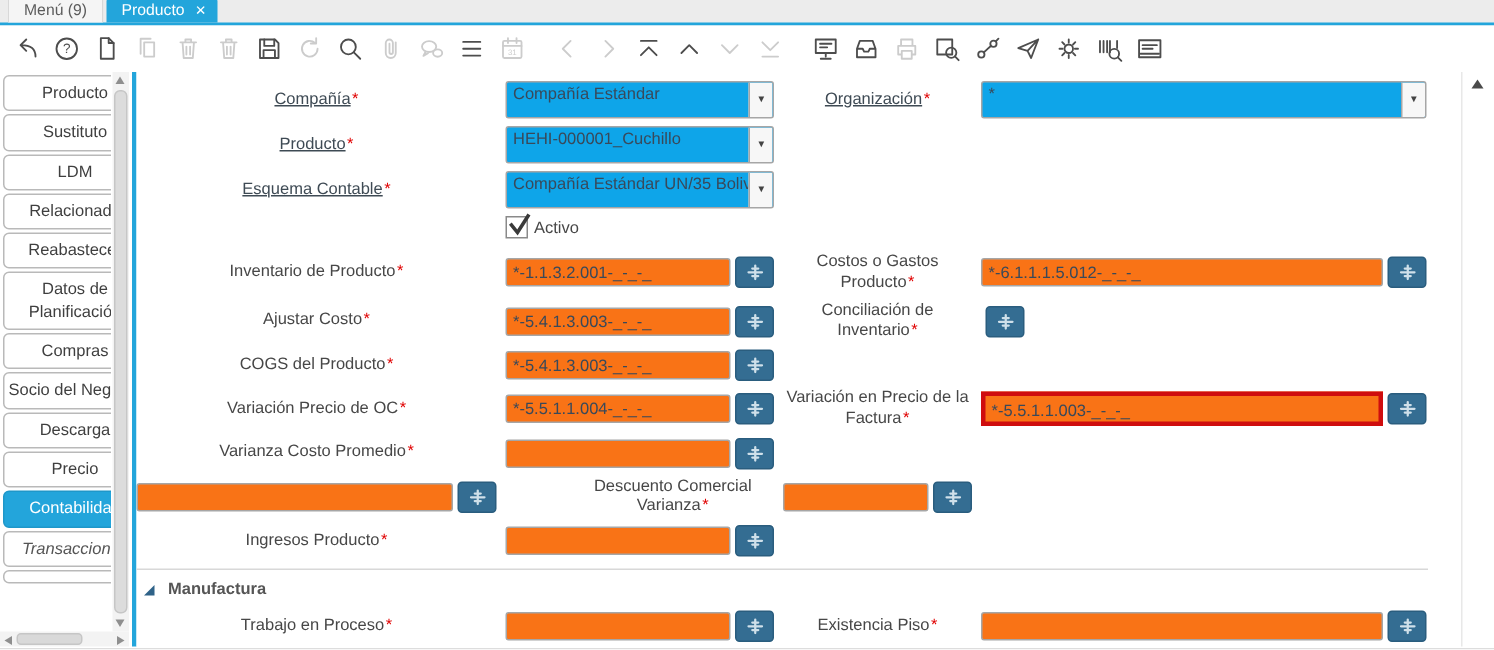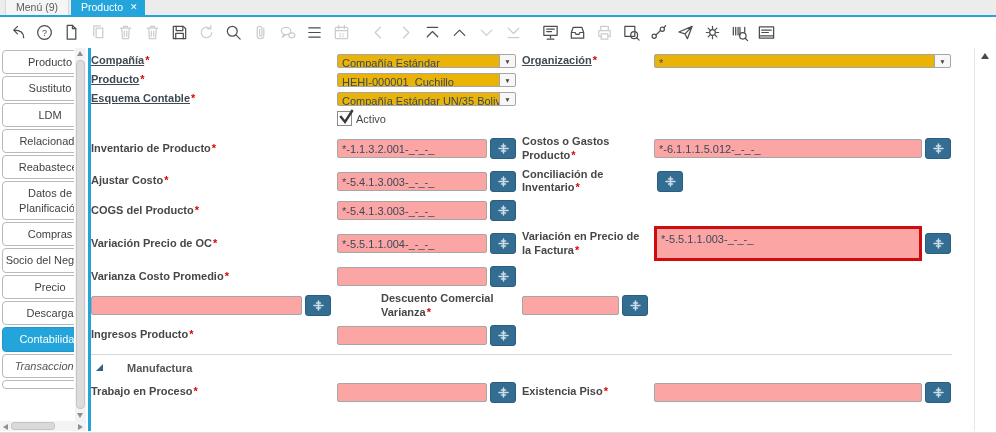--- a/index.html
+++ b/index.html
@@ -44,47 +44,47 @@
   .hscroll .right{ right:3px; top:2.5px; border-top:3.5px solid transparent; border-bottom:3.5px solid transparent; border-left:5px solid #8f8f8f; }
 
   .blue-sep { width:3px; background:#23a5db; flex:none; }
 
   
   .content { flex:1; position:relative; background:#fff; }
   .content-scroll { position:absolute; right:0; top:0; bottom:0; width:22px; border-left:1px solid #e8e8e8; }
   .content-scroll .up { position:absolute; top:5px; left:6px; border-left:4.5px solid transparent; border-right:4.5px solid transparent; border-bottom:6px solid #4a4a4a; }
   .form { padding-top:6px; width:861px; }
   .frow { display:grid; grid-template-columns:240px 179px 126px 297px; column-gap:6px; align-items:center; margin-bottom:5px; }
-  .lbl { text-align:left; font-size:11px; color:#474747; line-height:1.25;font-weight:bold; }
+  .lbl { text-align:center; font-size:11px; color:#474747; line-height:1.25; }
   .lbl .req { color:#e00000; margin-left:1px; }
   .lbl.link .t { text-decoration:underline; color:#3e4a54; cursor:pointer; }
   .lbl.narrow { justify-self:end; max-width:135px; }
 
-  .combo { height:14px; border:1px solid #a6a6a6; border-radius:2px; background:#eab308; display:flex; overflow:hidden; cursor:pointer; }
+  .combo { height:25px; border:1px solid #a6a6a6; border-radius:2px; background:#0ea5e9; display:flex; overflow:hidden; cursor:pointer; }
   .combo .val { flex:1; font-size:11px; color:#39495a; padding:2px 4px; white-space:nowrap; overflow:hidden; }
   .combo .dd { width:16px; border-left:1px solid #a6a6a6; background:#f7f7f7; display:flex; align-items:center; justify-content:center; font-size:6.5px; color:#444; }
 
   .acct { display:flex; align-items:center; }
-  .acct-box { flex:1; height:19px; border:1px solid #a6a6a6; border-radius:2px; background:#fca5a5; font-size:11px;
+  .acct-box { flex:1; height:19px; border:1px solid #a6a6a6; border-radius:2px; background:#f97316; font-size:11px;
               color:#39495a; padding:2px 4px; line-height:14px; white-space:nowrap; overflow:hidden; cursor:text; }
-  .acct-box.highlight { border:3px solid #cf0d0e; border-radius:0; height:35px; line-height:16px; }
+  .acct-box.highlight { border:3px solid #cf0d0e; border-radius:0; height:23px; line-height:16px; }
   .acct-btn { width:26px; height:21px; margin-left:3px; background:#346d92; border:1px solid #2a5d7e; border-radius:3px;
               display:flex; align-items:center; justify-content:center; cursor:pointer; flex:none; }
   .acct-btn svg { width:11px; height:11px; }
   .acct-btn svg * { stroke:#cfe0ea; stroke-width:1.5; stroke-linecap:round; fill:none; }
 
   .cb-wrap { display:flex; align-items:center; gap:4px;text-align:right; }
   .cb { width:15px; height:15px; border:1px solid #8a8a8a; background:#fff; position:relative; cursor:pointer; flex:none; }
   .cb svg { position:absolute; left:0; top:-3px; width:17px; height:17px; display:none; }
   .cb.checked svg { display:block; }
   .cb svg path { stroke:#3a3a3a; stroke-width:2.4; fill:none; stroke-linecap:square; }
   .cb-label { font-size:11px; color:#474747; }
 
   .group-sep { border-top:1px solid #d8d8d8; margin-top:8px; }
-  .group-hd { display:flex; align-items:center; gap:24px; padding:7px 0 8px 5px; cursor:pointer; }
+  .group-hd { display:flex; align-items:center; gap:9px; padding:7px 0 8px 5px; cursor:pointer; }
   .tri { width:0; height:0; border-right:7px solid #2f6288; border-top:7px solid transparent; }
   .group-label { font-size:11px; font-weight:bold; color:#555; }
 </style>
 </head>
 <body>
 
 <div class="app">
 
   <div class="tabbar">
     <div class="wtab menu">Menú (9)</div>
@@ -261,22 +261,22 @@
     <div class="sidebar">
       <div class="side-tabs">
         <div class="side-tab">Producto</div>
         <div class="side-tab">Sustituto</div>
         <div class="side-tab">LDM</div>
         <div class="side-tab">Relacionado</div>
         <div class="side-tab">Reabastecer</div>
         <div class="side-tab">Datos de Planificación</div>
         <div class="side-tab">Compras</div>
         <div class="side-tab">Socio del Negocio</div>
+        <div class="side-tab">Descarga</div>
         <div class="side-tab">Precio</div>
-        <div class="side-tab">Descarga</div>
         <div class="side-tab selected">Contabilidad</div>
         <div class="side-tab italic">Transacciones</div>
         <div class="side-tab sliver"></div>
       </div>
       <div class="vscroll">
         <span class="arr up"></span>
         <div class="thumb"></div>
         <span class="arr down"></span>
       </div>
       <div class="hscroll">

